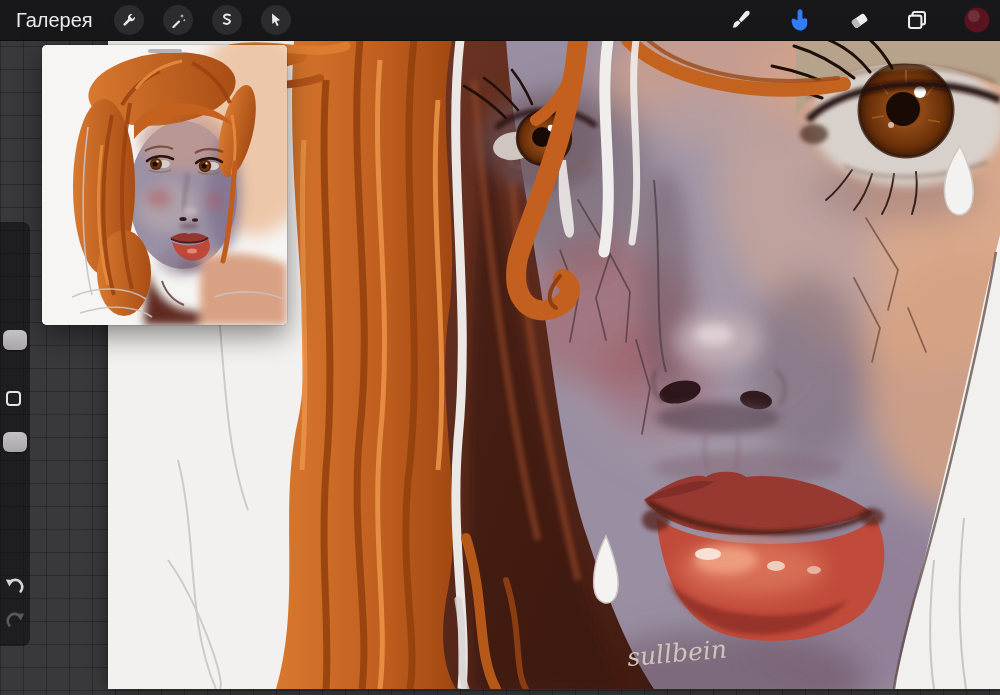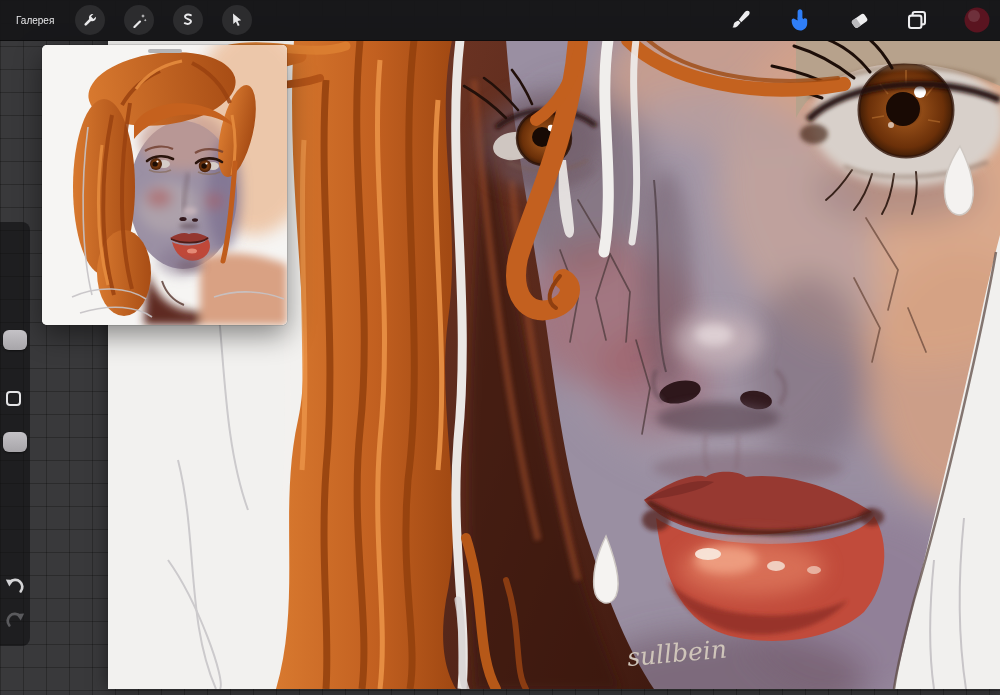--- a/index.html
+++ b/index.html
@@ -12,21 +12,21 @@
       linear-gradient(90deg, rgba(0,0,0,.25) 1px, transparent 1px);
     background-size:23px 23px;
   }
   
   .topbar{
     position:absolute;left:0;top:0;width:1000px;height:40px;
     background:rgba(23,23,25,.97);border-bottom:1px solid rgba(0,0,0,.45);
     display:flex;align-items:center;z-index:40;
   }
   .gallery{
-    background:none;border:none;color:#e9e9eb;font-size:10px;
+    background:none;border:none;color:#e9e9eb;font-size:20px;
     font-family:"Liberation Sans",sans-serif;margin-left:14px;padding:4px 2px;cursor:pointer;
   }
   .tbtn{
     width:30px;height:30px;border-radius:50%;background:#2c2c2e;border:none;
     display:flex;align-items:center;justify-content:center;margin-left:19px;cursor:pointer;padding:0;
   }
   .right-group{margin-left:auto;display:flex;align-items:center;gap:36px;padding-right:10px;}
   .ibtn{background:none;border:none;padding:0;display:flex;align-items:center;justify-content:center;cursor:pointer;}
   
   .canvas{

